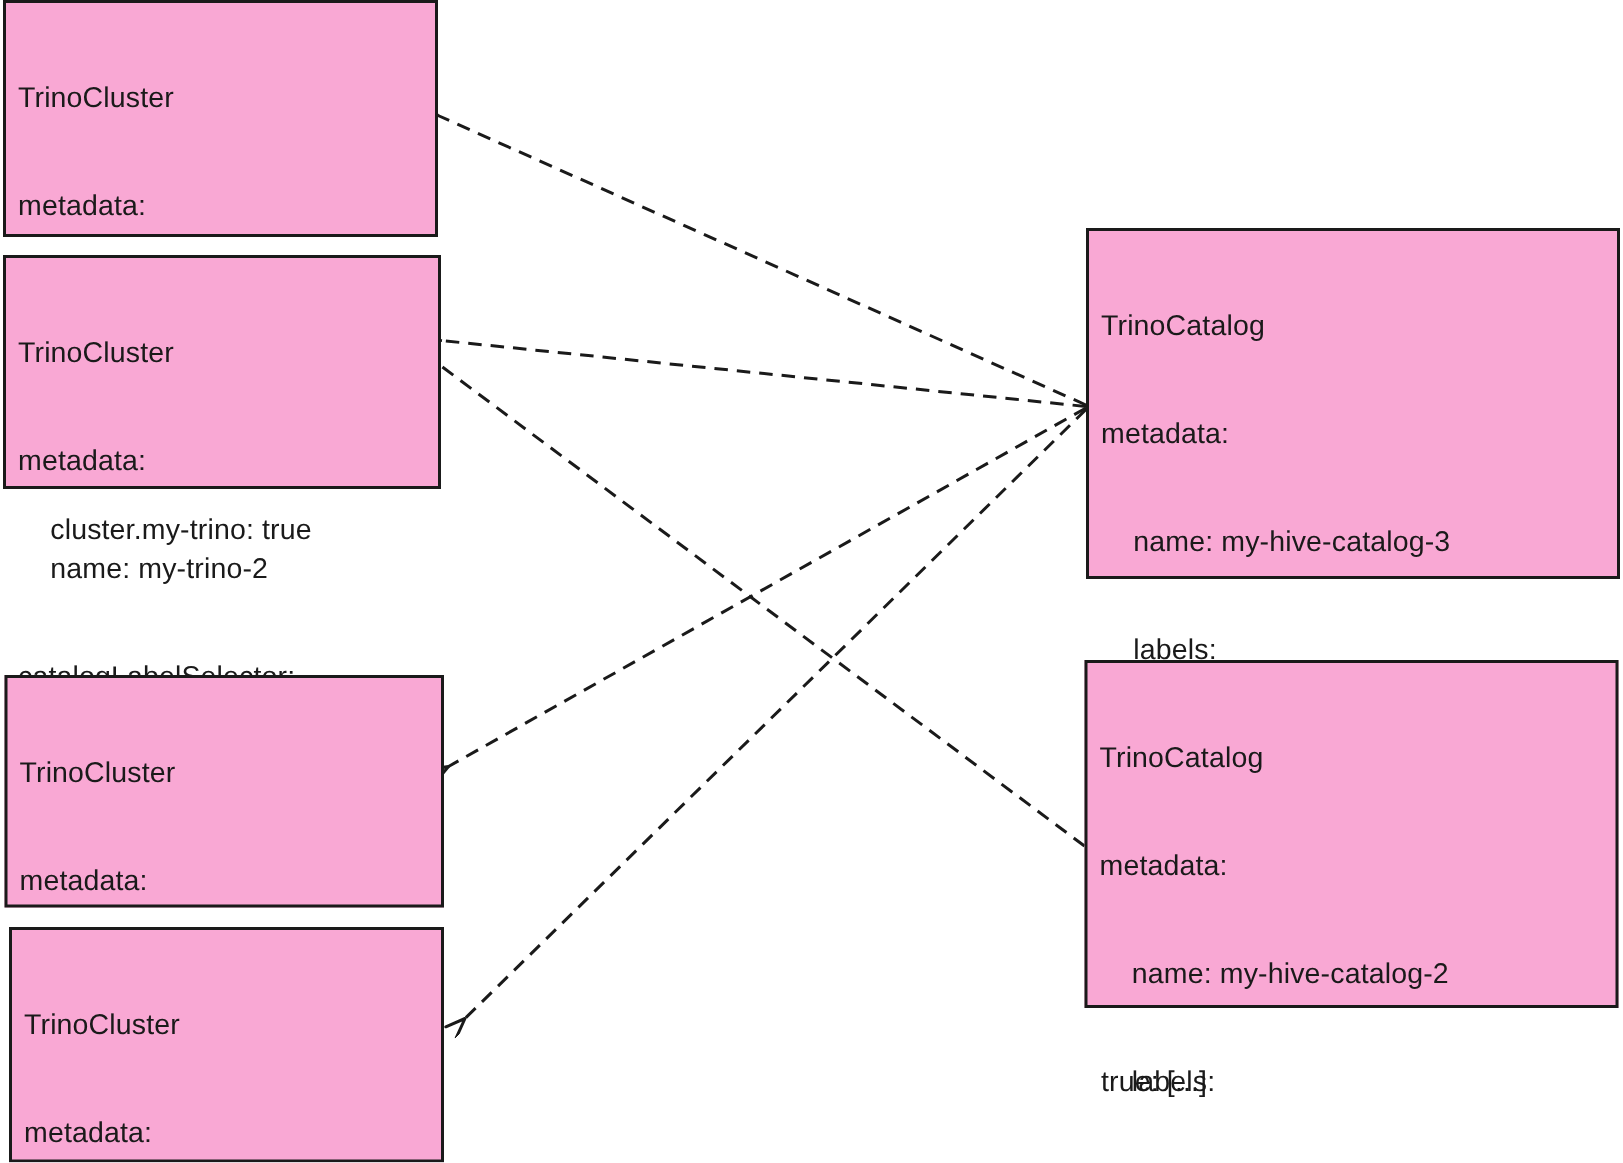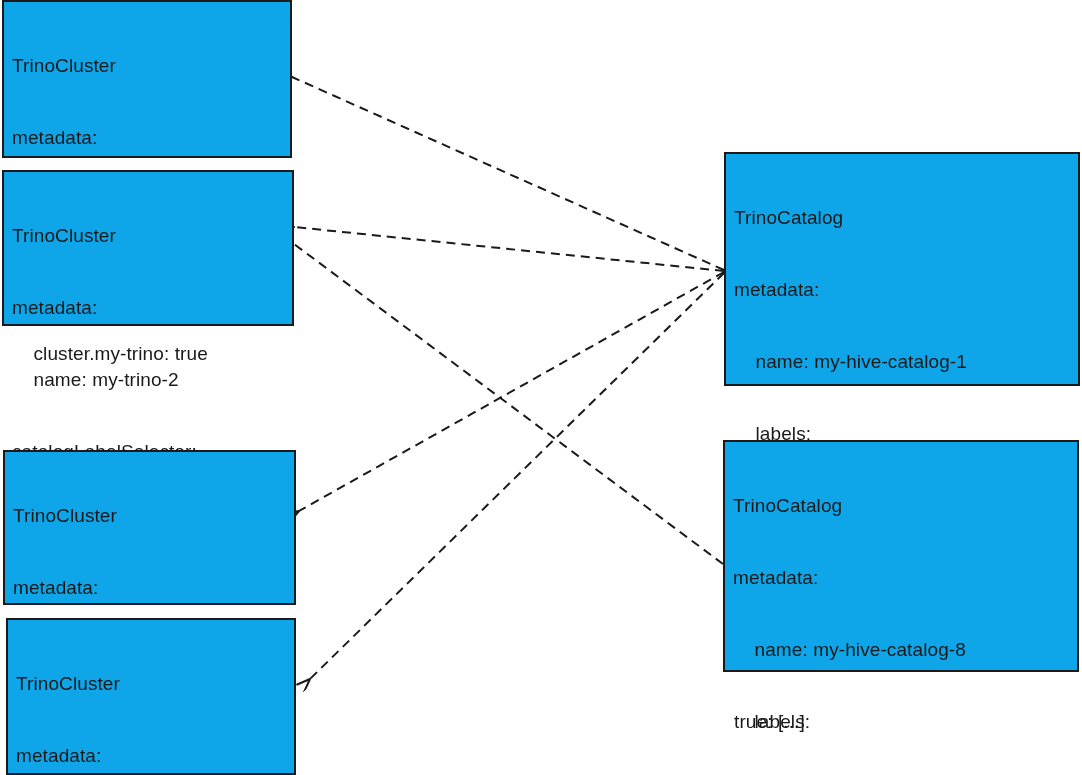--- a/index.html
+++ b/index.html
@@ -22,21 +22,21 @@
     position: absolute;
     left: 0;
     top: 0;
     width: 1082px;
     height: 775px;
     pointer-events: none;
   }
   .node {
     position: absolute;
     box-sizing: border-box;
-    background: #0ea5e9;
+    background: #f9a8d4;
     border: 2px solid #1a1a1a;
     z-index: 2;
   }
   .node-text {
     position: absolute;
     left: 8px;
     top: 4px;
     right: 4px;
     font-size: 19px;
     line-height: 24px;
@@ -107,33 +107,33 @@
       
       
       
     </div>
   </div>
 
   <div class="node" style="left:724px; top:152px; width:356px; height:234px;">
     <div class="node-text">
       <span class="ln">TrinoCatalog</span>
       <span class="ln">metadata:</span>
-      <span class="ln">    name: my-hive-catalog-1</span>
+      <span class="ln">    name: my-hive-catalog-3</span>
       <span class="ln">    labels:</span>
       <span class="ln">        cluster.my-trino: true</span>
       <span class="ln">        cluster.my-trino-2: true</span>
       <span class="ln">        env.dev: true</span>
       <span class="ln">true: [...]</span>
     </div>
   </div>
 
   <div class="node" style="left:723px; top:440px; width:356px; height:232px;">
     <div class="node-text">
       <span class="ln">TrinoCatalog</span>
       <span class="ln">metadata:</span>
-      <span class="ln">    name: my-hive-catalog-8</span>
+      <span class="ln">    name: my-hive-catalog-2</span>
       <span class="ln">    labels:</span>
       
       
     </div>
   </div>
 
 </div>
 
 </body></html>

